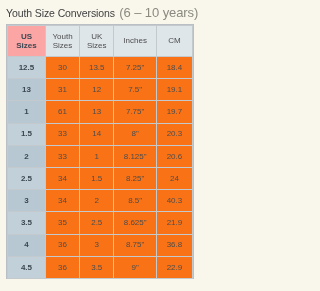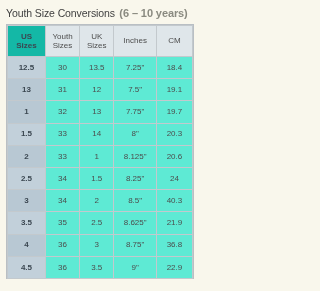--- a/index.html
+++ b/index.html
@@ -25,22 +25,22 @@
     white-space: nowrap;
     line-height: 1;
   }
   .title-main {
     font-size: 10.5px;
     font-weight: normal;
     color: #3f3f3f;
     letter-spacing: -0.1px;
   }
   .title-sub {
-    font-size: 11px;
-    font-weight: bold;
+    font-size: 13px;
+    font-weight: normal;
     color: #8a8a80;
     letter-spacing: -0.1px;
   }
   .table-wrap {
     margin: 0 6px 0 6px;
     border: 1px solid #b9bfc4;
     border-bottom: none;
     box-sizing: border-box;
     width: 188px;
   }
@@ -67,33 +67,33 @@
   }
   
   thead th {
     height: 30px;
     background: #dfe6ea;
     color: #56616b;
     font-weight: normal;
     font-size: 8px;
   }
   thead th.hd-us {
-    background: #14b8a6;
+    background: #fca5a5;
     color: #3b4751;
     font-weight: bold;
   }
   thead th .hd-line {
     display: block;
   }
   
   tbody tr {
     height: 21.2px;
   }
   tbody td {
-    background: #5eead4;
+    background: #f97316;
     height: 21.2px;
   }
   tbody td.col-us {
     font-weight: bold;
     color: #3b4751;
     background: #c2d0da;
   }
   tbody tr.alt td.col-us {
     background: #b8c8d3;
   }
@@ -149,21 +149,21 @@
         </tr>
         <tr class="alt">
           <td class="col-us">13</td>
           <td>31</td>
           <td>12</td>
           <td>7.5"</td>
           <td>19.1</td>
         </tr>
         <tr class="alt">
           <td class="col-us">1</td>
-          <td>32</td>
+          <td>61</td>
           <td>13</td>
           <td>7.75"</td>
           <td>19.7</td>
         </tr>
         <tr>
           <td class="col-us">1.5</td>
           <td>33</td>
           <td>14</td>
           <td>8"</td>
           <td>20.3</td>

